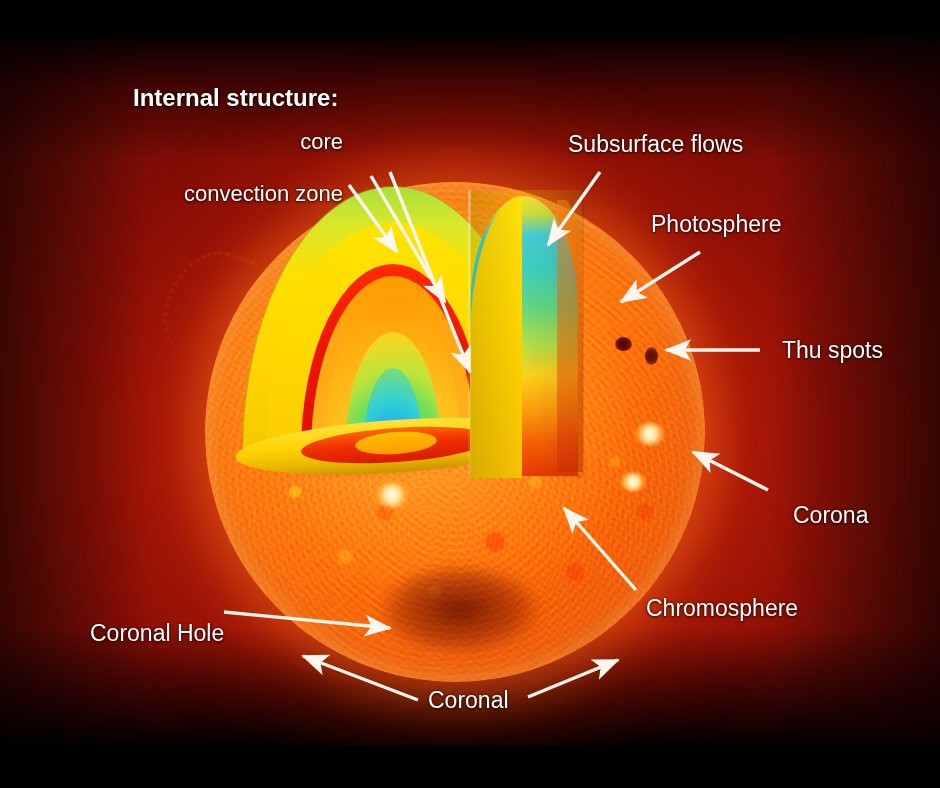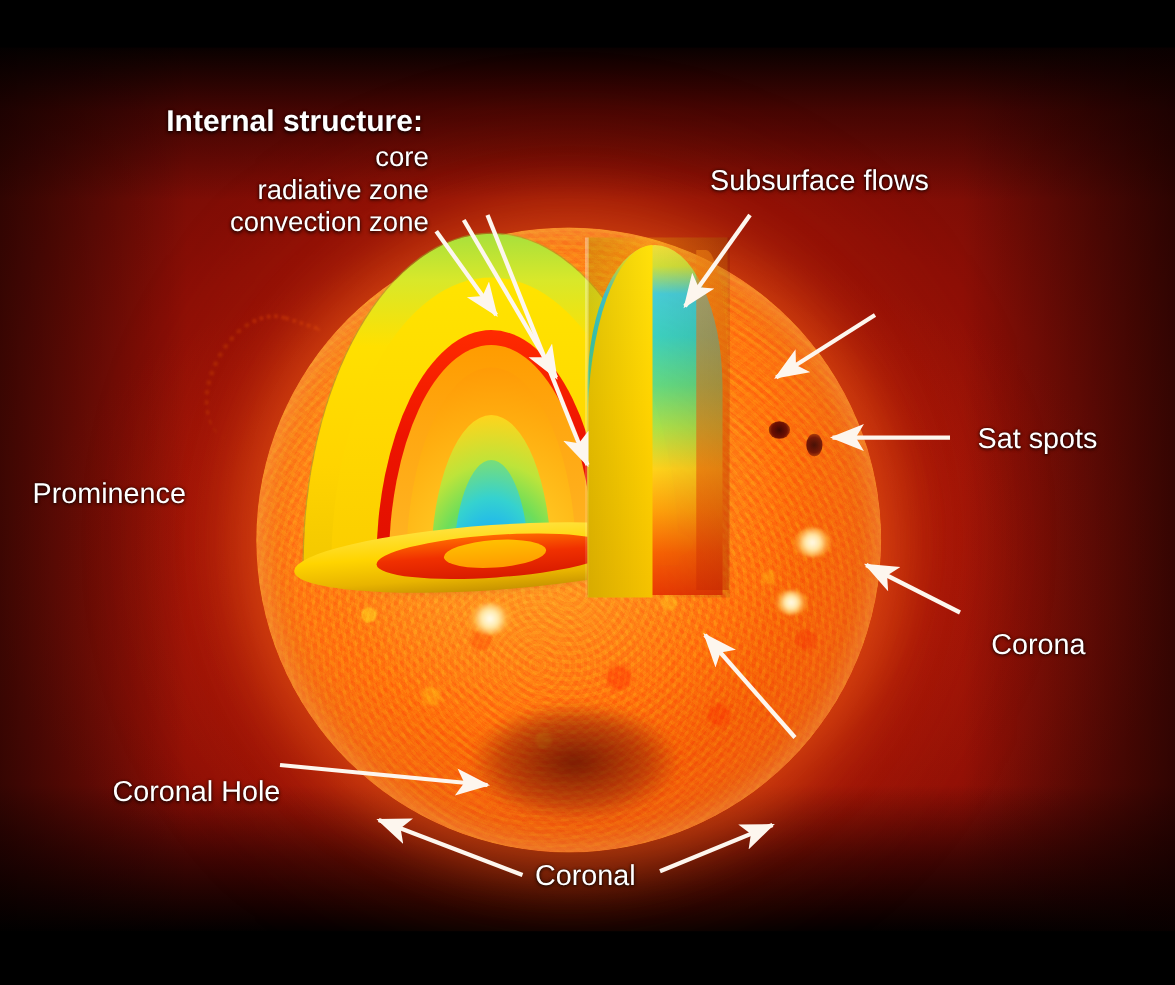--- a/index.html
+++ b/index.html
@@ -145,21 +145,21 @@
 
   
   #arrows{position:absolute;left:0;top:0;width:940px;height:788px;z-index:25;pointer-events:none;}
 
   
   .label{position:absolute;z-index:30;color:#fff;white-space:nowrap;
       text-shadow:0 1px 3px rgba(0,0,0,.75), 0 0 2px rgba(0,0,0,.6);}
   .l-heading{font-size:24px;font-weight:bold;}
   .l-main{font-size:23px;}
   .l-sub{font-size:22px;}
-  .l-right{text-align:right;}
+  .l-right{text-align:right;margin-top:16px;}
 </style>
 </head>
 <body>
 
 <div id="stage">
 
   <div id="bg"></div>
   <div id="bg-top-fade"></div>
   <div id="bg-bottom-fade"></div>
   <div id="bg-left-fade"></div>
@@ -224,25 +224,25 @@
       <line x1="636" y1="590" x2="564" y2="508"></line>
       <line x1="224" y1="612" x2="390" y2="628"></line>
       <line x1="418" y1="700" x2="303" y2="656"></line>
       <line x1="528" y1="697" x2="618" y2="660"></line>
     </g>
   </svg>
 
   <div class="label l-heading" style="left:133px;top:84px;text-align:center;">Internal structure:</div>
 
   <div class="label l-sub l-right" style="left:163px;top:113px;width:180px;">core</div>
-  <div class="label l-sub l-right" style="left:163px;top:139px;width:180px;">radiative zone</div>
   <div class="label l-main" style="left:568px;top:131px;">Subsurface flows</div>
 
   <div class="label l-sub l-right" style="left:163px;top:165px;width:180px;">convection zone</div>
-  <div class="label l-main" style="left:782px;top:337px;">Sat spots</div>
+  <div class="label l-main" style="left:651px;top:211px;">Photosphere</div>
+  <div class="label l-main" style="left:782px;top:337px;">Thu spots</div>
   <div class="label l-main" style="left:793px;top:502px;">Corona</div>
+  <div class="label l-main" style="left:646px;top:595px;">Chromosphere</div>
   <div class="label l-main" style="left:428px;top:687px;">Coronal</div>
   <div class="label l-main" style="left:90px;top:576px;margin-top:44px;">Coronal Hole</div>
-  <div class="label l-main" style="left:26px;top:381px;">Prominence</div>
 
   <div class="letterbox" id="lb-top"></div>
   <div class="letterbox" id="lb-bottom"></div>
 </div>
 
 </body></html>

